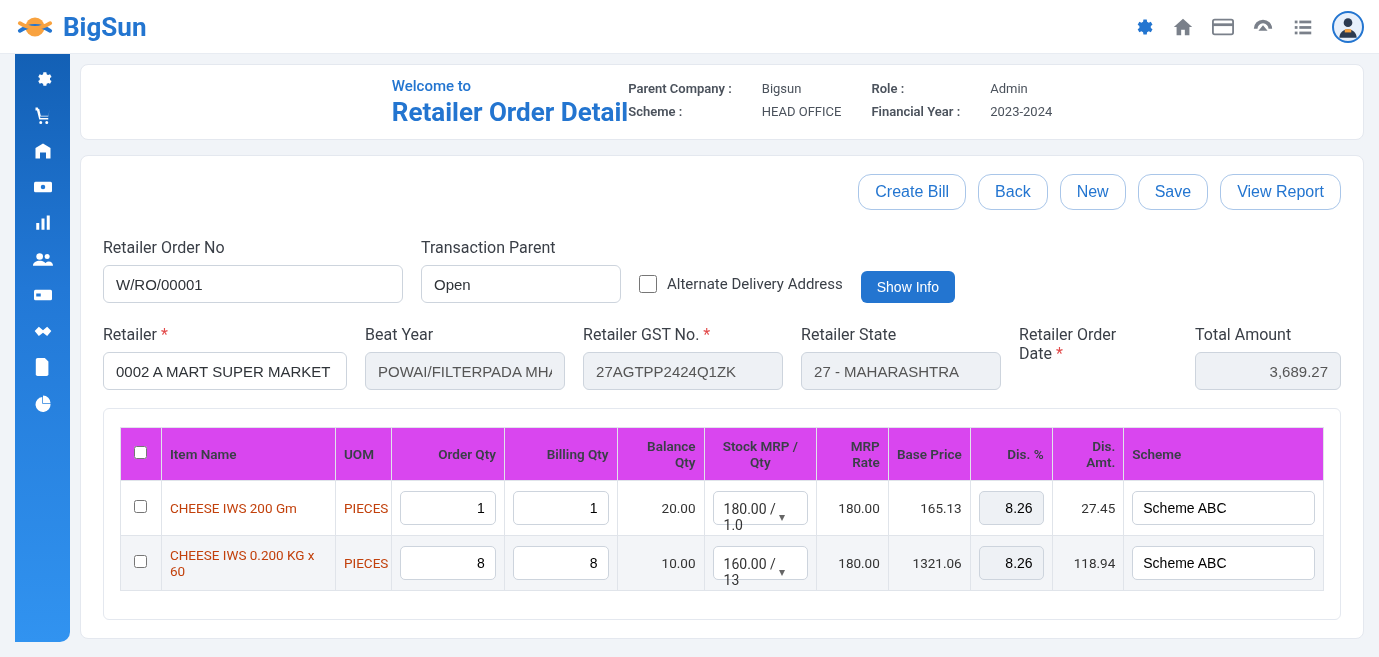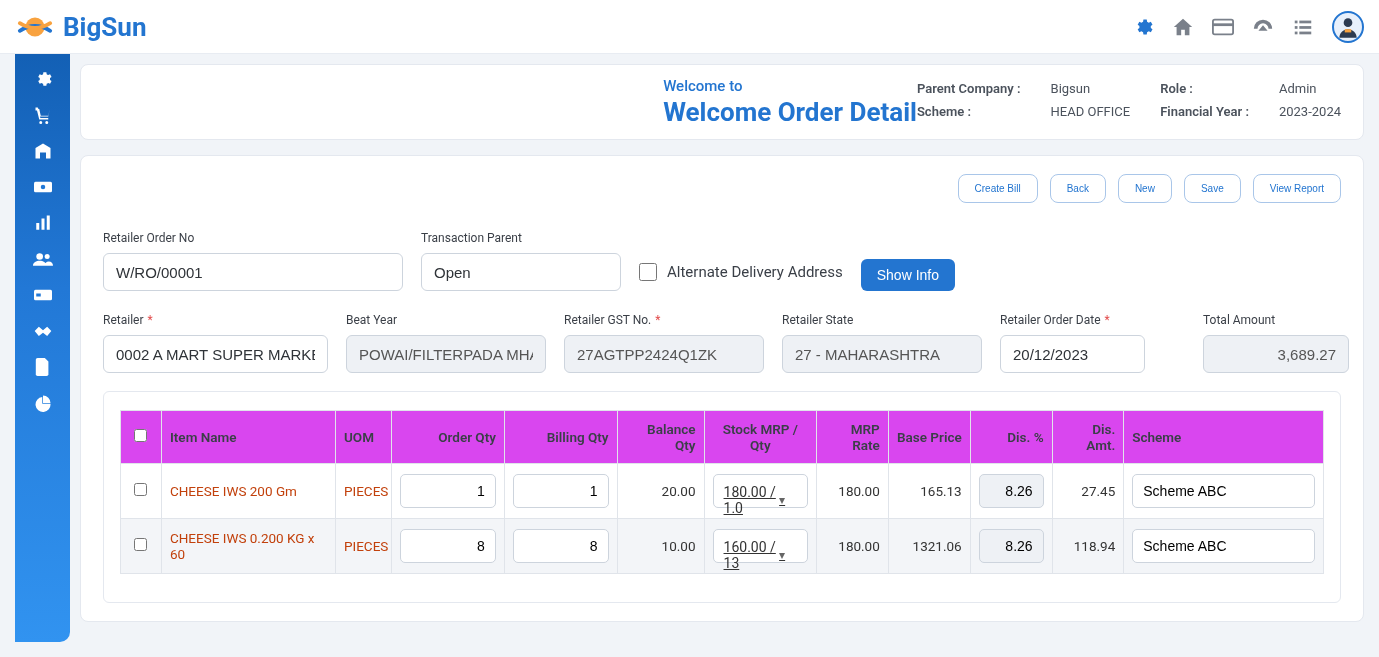--- a/index.html
+++ b/index.html
@@ -37,39 +37,39 @@
     display:flex; flex-direction:column; align-items:center; gap:6px;
     margin: 0 0 15px 15px;
   }
   .sidebar .sicon {
     width: 40px; height: 30px; display:flex; align-items:center; justify-content:center;
     color: #fff; cursor:pointer; border-radius:4px;
   }
   .main { flex:1; padding: 10px 15px 15px 10px; overflow:auto;}
   .header-card {
     background:#fff; border:1px solid #e4e8ef; border-radius:8px;
-    padding: 12px 22px; display:flex; align-items:flex-start; justify-content:flex-end;
+    padding: 12px 22px; display:flex; align-items:flex-start; justify-content:center;
     margin-bottom:15px;
   }
   .welcome { color:#2375d0; font-size:15px; font-weight:500; margin-bottom:2px;}
   .page-title { color:#2375d0; font-size:26px; font-weight:700; }
   .company-info { display:grid; grid-template-columns: auto auto auto auto; column-gap:30px; row-gap:8px; font-size:13px; color:#4b525c; padding-top:4px;}
   .company-info .lbl { font-weight:600; }
   .content-card {
     background:#fff; border:1px solid #e4e8ef; border-radius:8px;
     padding: 18px 22px;
   }
   .actions-row { display:flex; justify-content:flex-end; gap:12px; margin-bottom:28px;}
   .btn {
     background:#fff; border:1px solid #a9c6e9; color:#2375d0;
-    padding: 8px 16px; border-radius:8px; font-size:10px; font-weight:500; cursor:pointer;
+    padding: 8px 16px; border-radius:13px; font-size:16px; font-weight:500; cursor:pointer;
   }
   .form-row1 { display:flex; gap:18px; align-items:flex-end; margin-bottom:22px;}
   .form-group { display:flex; flex-direction:column; gap:8px;}
-  .form-label { font-size:12px; color:#3a3f47;}
+  .form-label { font-size:16px; color:#3a3f47;}
   .req { color:#e24a4a; margin-left:4px;}
   .text-input {
     height:38px; border:1px solid #cdd4dd; border-radius:6px; padding:0 12px;
     font-size:15px; color:#2f3338; background:#fff;
   }
   .text-input.readonly { background:#eef1f5; color:#555; }
   .fg-orderno { width:300px;}
   .fg-status { width:200px;}
   .checkbox-wrap { display:flex; align-items:center; gap:10px; height:38px;}
   .checkbox-wrap input[type=checkbox]{ width:18px;height:18px; accent-color:#2375d0; }
@@ -98,21 +98,21 @@
   table.items tbody tr:nth-child(even) td { background:#f3f5f8; }
   .cell-input {
     width:100%; height:34px; border:1px solid #cdd4dd; border-radius:5px;
     padding:0 10px; font-size:14px; text-align:right; background:#fff;
   }
   .cell-input.readonly-light { background:#eef1f5;}
   .cell-input.scheme { text-align:left;}
   .cell-select {
     width:100%; height:34px; border:1px solid #cdd4dd; border-radius:5px;
     padding:17px 22px 0 10px; font-size:14px; background:#fff; position:relative;
-    display:flex; align-items:center; justify-content:space-between; cursor:pointer;text-decoration:underline;
+    display:flex; align-items:center; justify-content:space-between; cursor:pointer;
   }
   .chev { color:#666; font-size:12px;}
   .col-chk{width:40px;}
   .col-item{width:170px; text-align:left;}
   .col-uom{width:55px; text-align:left;}
   .col-ordq{width:110px;}
   .col-billq{width:110px;}
   .col-balq{width:85px;}
   .col-stock{width:110px;}
   .col-mrp{width:70px;}
@@ -237,21 +237,21 @@
         <svg width="18" height="18" viewBox="0 0 24 24" fill="#fff">
           <path d="M12 2v10h10A10 10 0 0012 2zM11 4A10 10 0 1022 13H11V4z"></path>
         </svg>
       </div>
   </div>
 
   <div class="main">
     <div class="header-card">
       <div>
         <div class="welcome">Welcome to</div>
-        <div class="page-title">Welcome Order Detail</div>
+        <div class="page-title">Retailer Order Detail</div>
       </div>
       <div class="company-info">
         <span class="lbl">Parent Company :</span>
         <span>Bigsun</span>
         <span class="lbl">Role :</span>
         <span>Admin</span>
         <span class="lbl">Scheme :</span>
         <span>HEAD OFFICE</span>
         <span class="lbl">Financial Year :</span>
         <span>2023-2024</span>
@@ -295,21 +295,20 @@
         <div class="form-group fg-gst">
           <label class="form-label"><span>Retailer GST No.</span><span class="req">*</span></label>
           <input class="text-input readonly" readonly="" value="27AGTPP2424Q1ZK" style="">
         </div>
         <div class="form-group fg-state">
           <label class="form-label">Retailer State</label>
           <input class="text-input readonly" readonly="" value="27 - MAHARASHTRA" style="">
         </div>
         <div class="form-group fg-date">
           <label class="form-label"><span>Retailer Order Date</span><span class="req">*</span></label>
-          <input class="text-input" value="20/12/2023" style="">
         </div>
         <div class="form-group fg-total">
           <label class="form-label">Total Amount</label>
           <input class="text-input readonly" readonly="" value="3,689.27" style="">
         </div>
       </div>
 
       <div class="lineitem-box">
         <div class="table-wrap">
           <table class="items">

